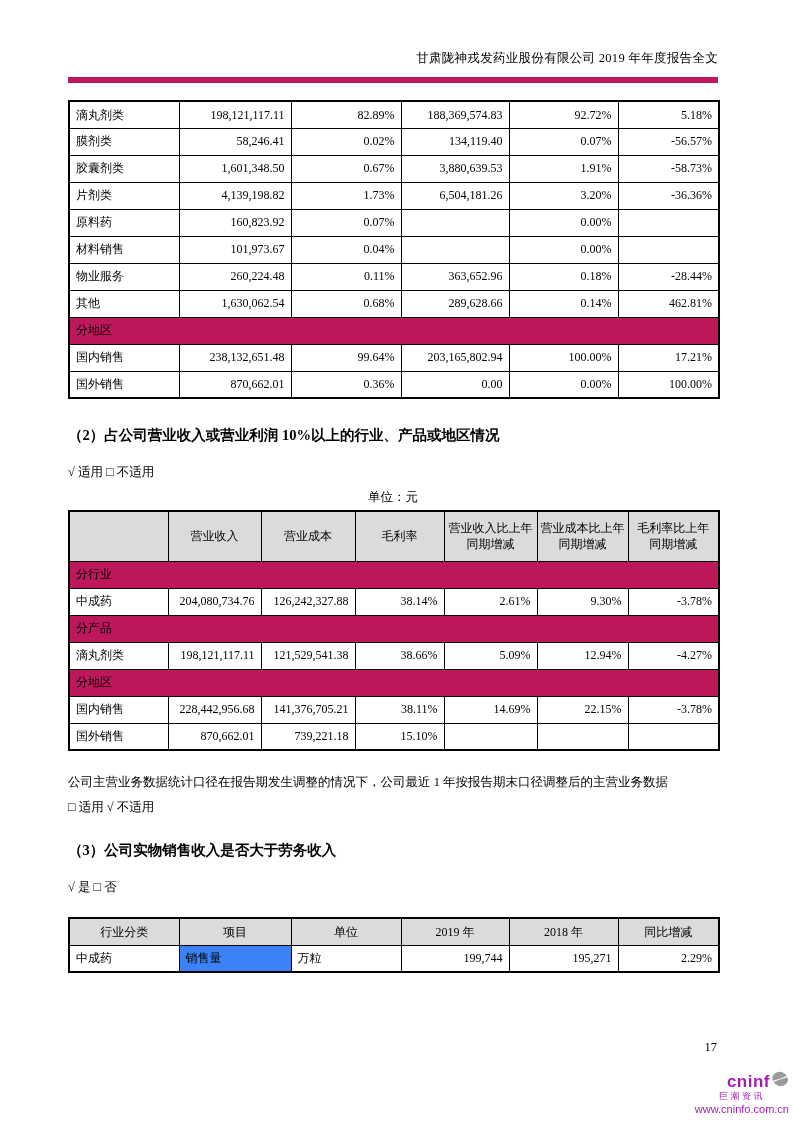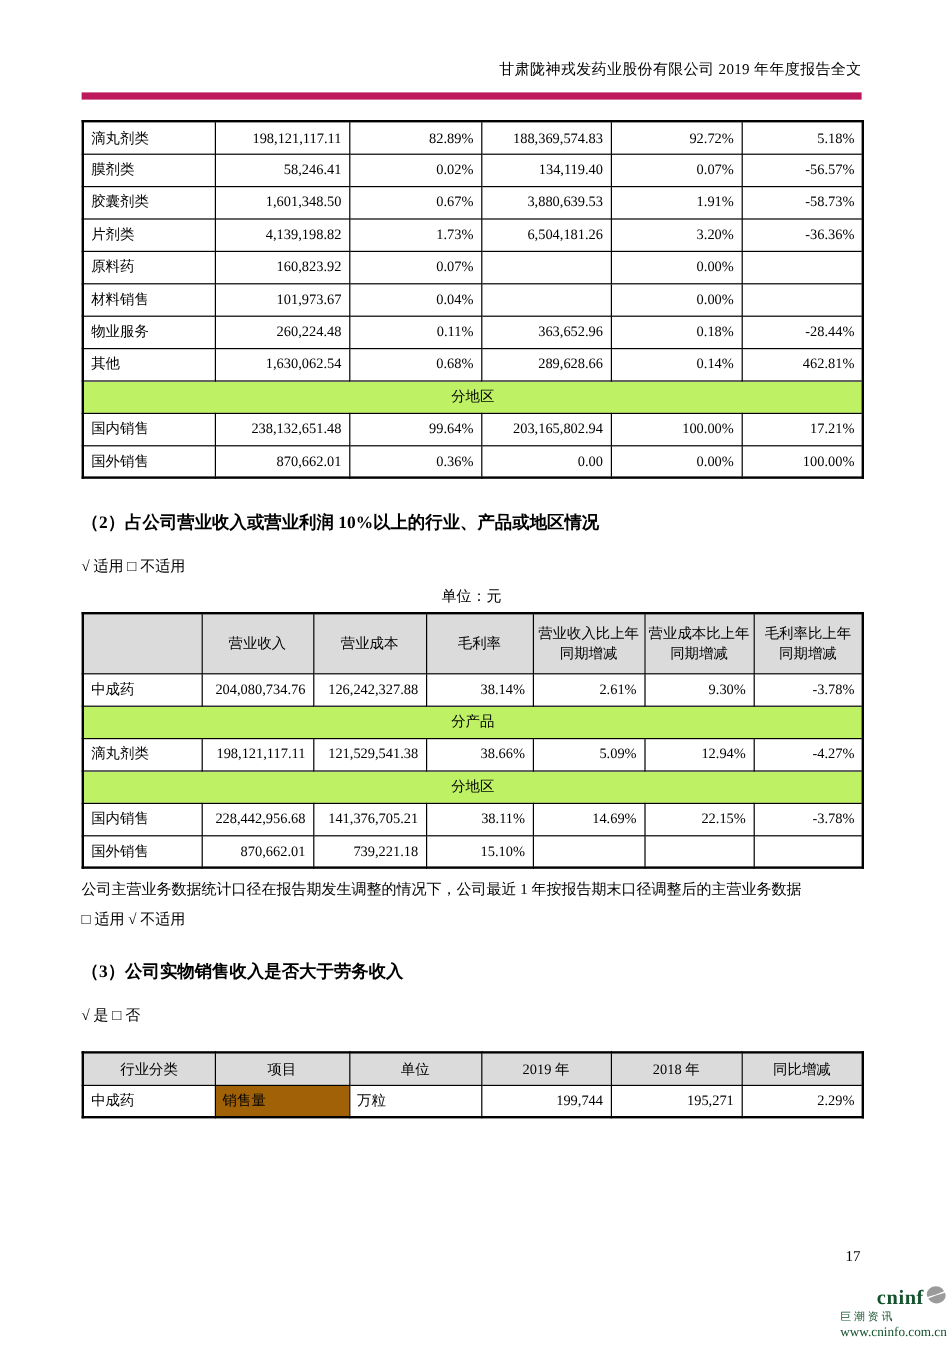--- a/index.html
+++ b/index.html
@@ -18,40 +18,40 @@
   table.data-table {
     width:100%; border-collapse:collapse; table-layout:fixed;
     font-size:12px; border:2px solid #000;padding-left:16px;
   }
   .data-table td, .data-table th {
     border:1px solid #000; height:27px; padding:0 6px;
     vertical-align:middle; font-weight:normal; overflow:hidden; line-height:1.35;
   }
   .lbl { text-align:left; }
   .num { text-align:right; }
-  tr.sec td { background:#bef264; text-align:center; }
+  tr.sec td { background:#be185d; text-align:left; }
   tr.head th { background:#dbdbdb; text-align:center; padding:0 3px; }
-  td.gray { background:#a16207; }
+  td.gray { background:#3b82f6; }
 
   .t1 { margin-top:17px; }
   .t2 tr.head th { height:50px; }
   .t3 { margin-top:21px; }
 
   .hsec  { font-size:14.5px; font-weight:bold; margin-top:27px; }
   .hsec3 { margin-top:25px; }
   .appl  { font-size:12.5px; margin-top:19px; }
   .appl-tight { margin-top:8px; }
   .unit  { font-size:12.5px; text-align:center; margin-top:8px; margin-bottom:4px; }
-  .note  { font-size:12.5px; margin-top:9px; }
+  .note  { font-size:12.5px; margin-top:23px; }
 
   .page-number { position:absolute; top:1040px; right:76px; font-size:12.5px; }
 
   .cninfo {
-    position:absolute; top:1071px; right:4px; text-align:left;
-    color:#14532d; font-family:Liberation Serif, serif;
+    position:absolute; top:1071px; right:4px; text-align:right;
+    color:#a21caf; font-family:Liberation Sans, sans-serif;
   }
   .logo-top { display:flex; align-items:center; justify-content:flex-end; gap:1px; }
   .brand { font-size:17px; font-weight:bold; letter-spacing:0.5px; line-height:1; }
   .logo-cn { font-size:9px; letter-spacing:2.5px; margin-top:1px; margin-right:24px; line-height:1.1; }
   .logo-url { font-size:11px; margin-top:1px; line-height:1.2; }
 </style>
 </head>
 <body>
 
 <div class="page">
@@ -174,20 +174,23 @@
       <tbody>
         <tr class="head">
           <th></th>
           <th>营业收入</th>
           <th>营业成本</th>
           <th>毛利率</th>
           <th>营业收入比上年同期增减</th>
           <th>营业成本比上年同期增减</th>
           <th>毛利率比上年同期增减</th>
         </tr>
+        <tr class="sec">
+          <td colspan="7">分行业</td>
+        </tr>
         <tr>
           <td class="lbl">中成药</td>
           <td class="num">204,080,734.76</td>
           <td class="num">126,242,327.88</td>
           <td class="num">38.14%</td>
           <td class="num">2.61%</td>
           <td class="num">9.30%</td>
           <td class="num">-3.78%</td>
         </tr>
         <tr class="sec">

